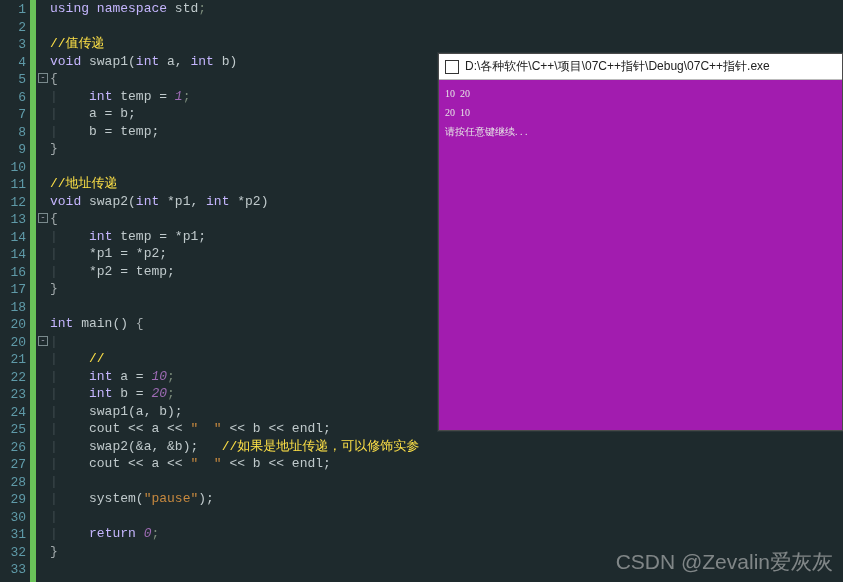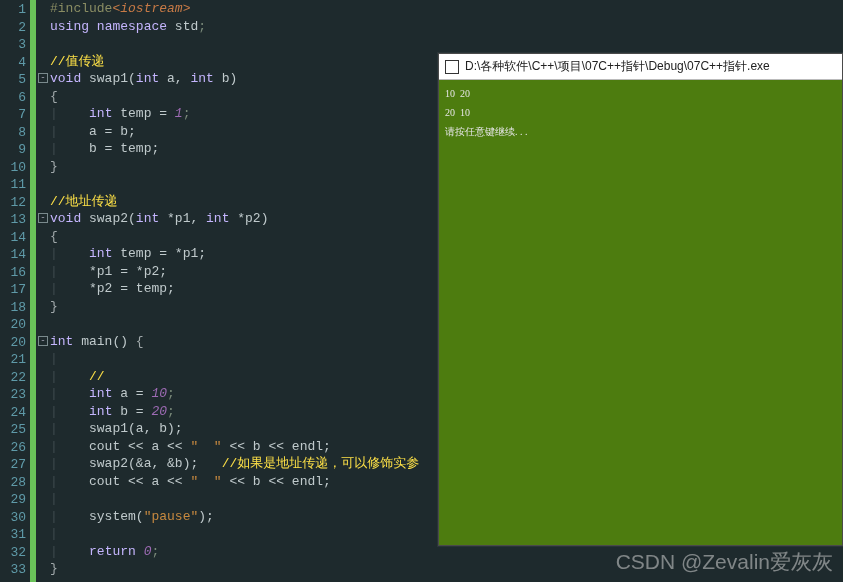--- a/index.html
+++ b/index.html
@@ -47,22 +47,22 @@
   .inc { color:#c77a46; font-style:italic; } 
   .id  { color:#c0cacc; }
   .num { color:#9e6bb5; font-style:italic; }
   .op  { color:#7a8a7a; }
   .cm  { color:#fde047; }
   .str { color:#c7893f; }
   .br  { color:#a0a8aa; }
   .guide { color:#3e4b4e; }
 
   .console {
-    position:absolute; left:438px; top:53px; width:405px; height:493px;
-    background:#4d7c0f; border:1px solid #4a4a4a;
+    position:absolute; left:438px; top:53px; width:405px; height:378px;
+    background:#a21caf; border:1px solid #4a4a4a;
     box-shadow:0 0 0 1px rgba(255,255,255,0.05);
   }
   .title-bar {
     height:26px; background:#ffffff;
     display:flex; align-items:center; padding:0 6px;
     border-bottom:1px solid #bbb;
     font-size:12px; color:#222;
     font-family: "Microsoft YaHei", sans-serif;
     overflow:hidden; white-space:nowrap;
   }
@@ -124,21 +124,20 @@
     <div class="ln">33</div>
   </div>
   <div class="green-bar"></div>
   <div class="fold-bar">
     <div class="fold" style="top:73px">-</div>
     <div class="fold" style="top:213px">-</div>
     <div class="fold" style="top:336px">-</div>
   </div>
 
   <div class="code">
-    <div class="line"><span class="pre">#include</span><span class="inc">&lt;iostream&gt;</span></div>
     <div class="line"><span class="kw">using</span> <span class="kw">namespace</span> <span class="id">std</span><span class="op">;</span></div>
     <div class="line"></div>
     <div class="line"><span class="cm">//值传递</span></div>
     <div class="line"><span class="kw">void</span><span class="id"> swap1(</span><span class="kw">int</span><span class="id"> a, </span><span class="kw">int</span><span class="id"> b)</span></div>
     <div class="line"><span class="br">{</span></div>
     <div class="line"><span class="guide">|</span><span>    </span><span class="kw">int</span><span class="id"> temp = </span><span class="num">1</span><span class="op">;</span></div>
     <div class="line"><span class="guide">|</span><span class="id">    a = b;</span></div>
     <div class="line"><span class="guide">|</span><span class="id">    b = temp;</span></div>
     <div class="line"><span class="br">}</span></div>
     <div class="line"></div>

